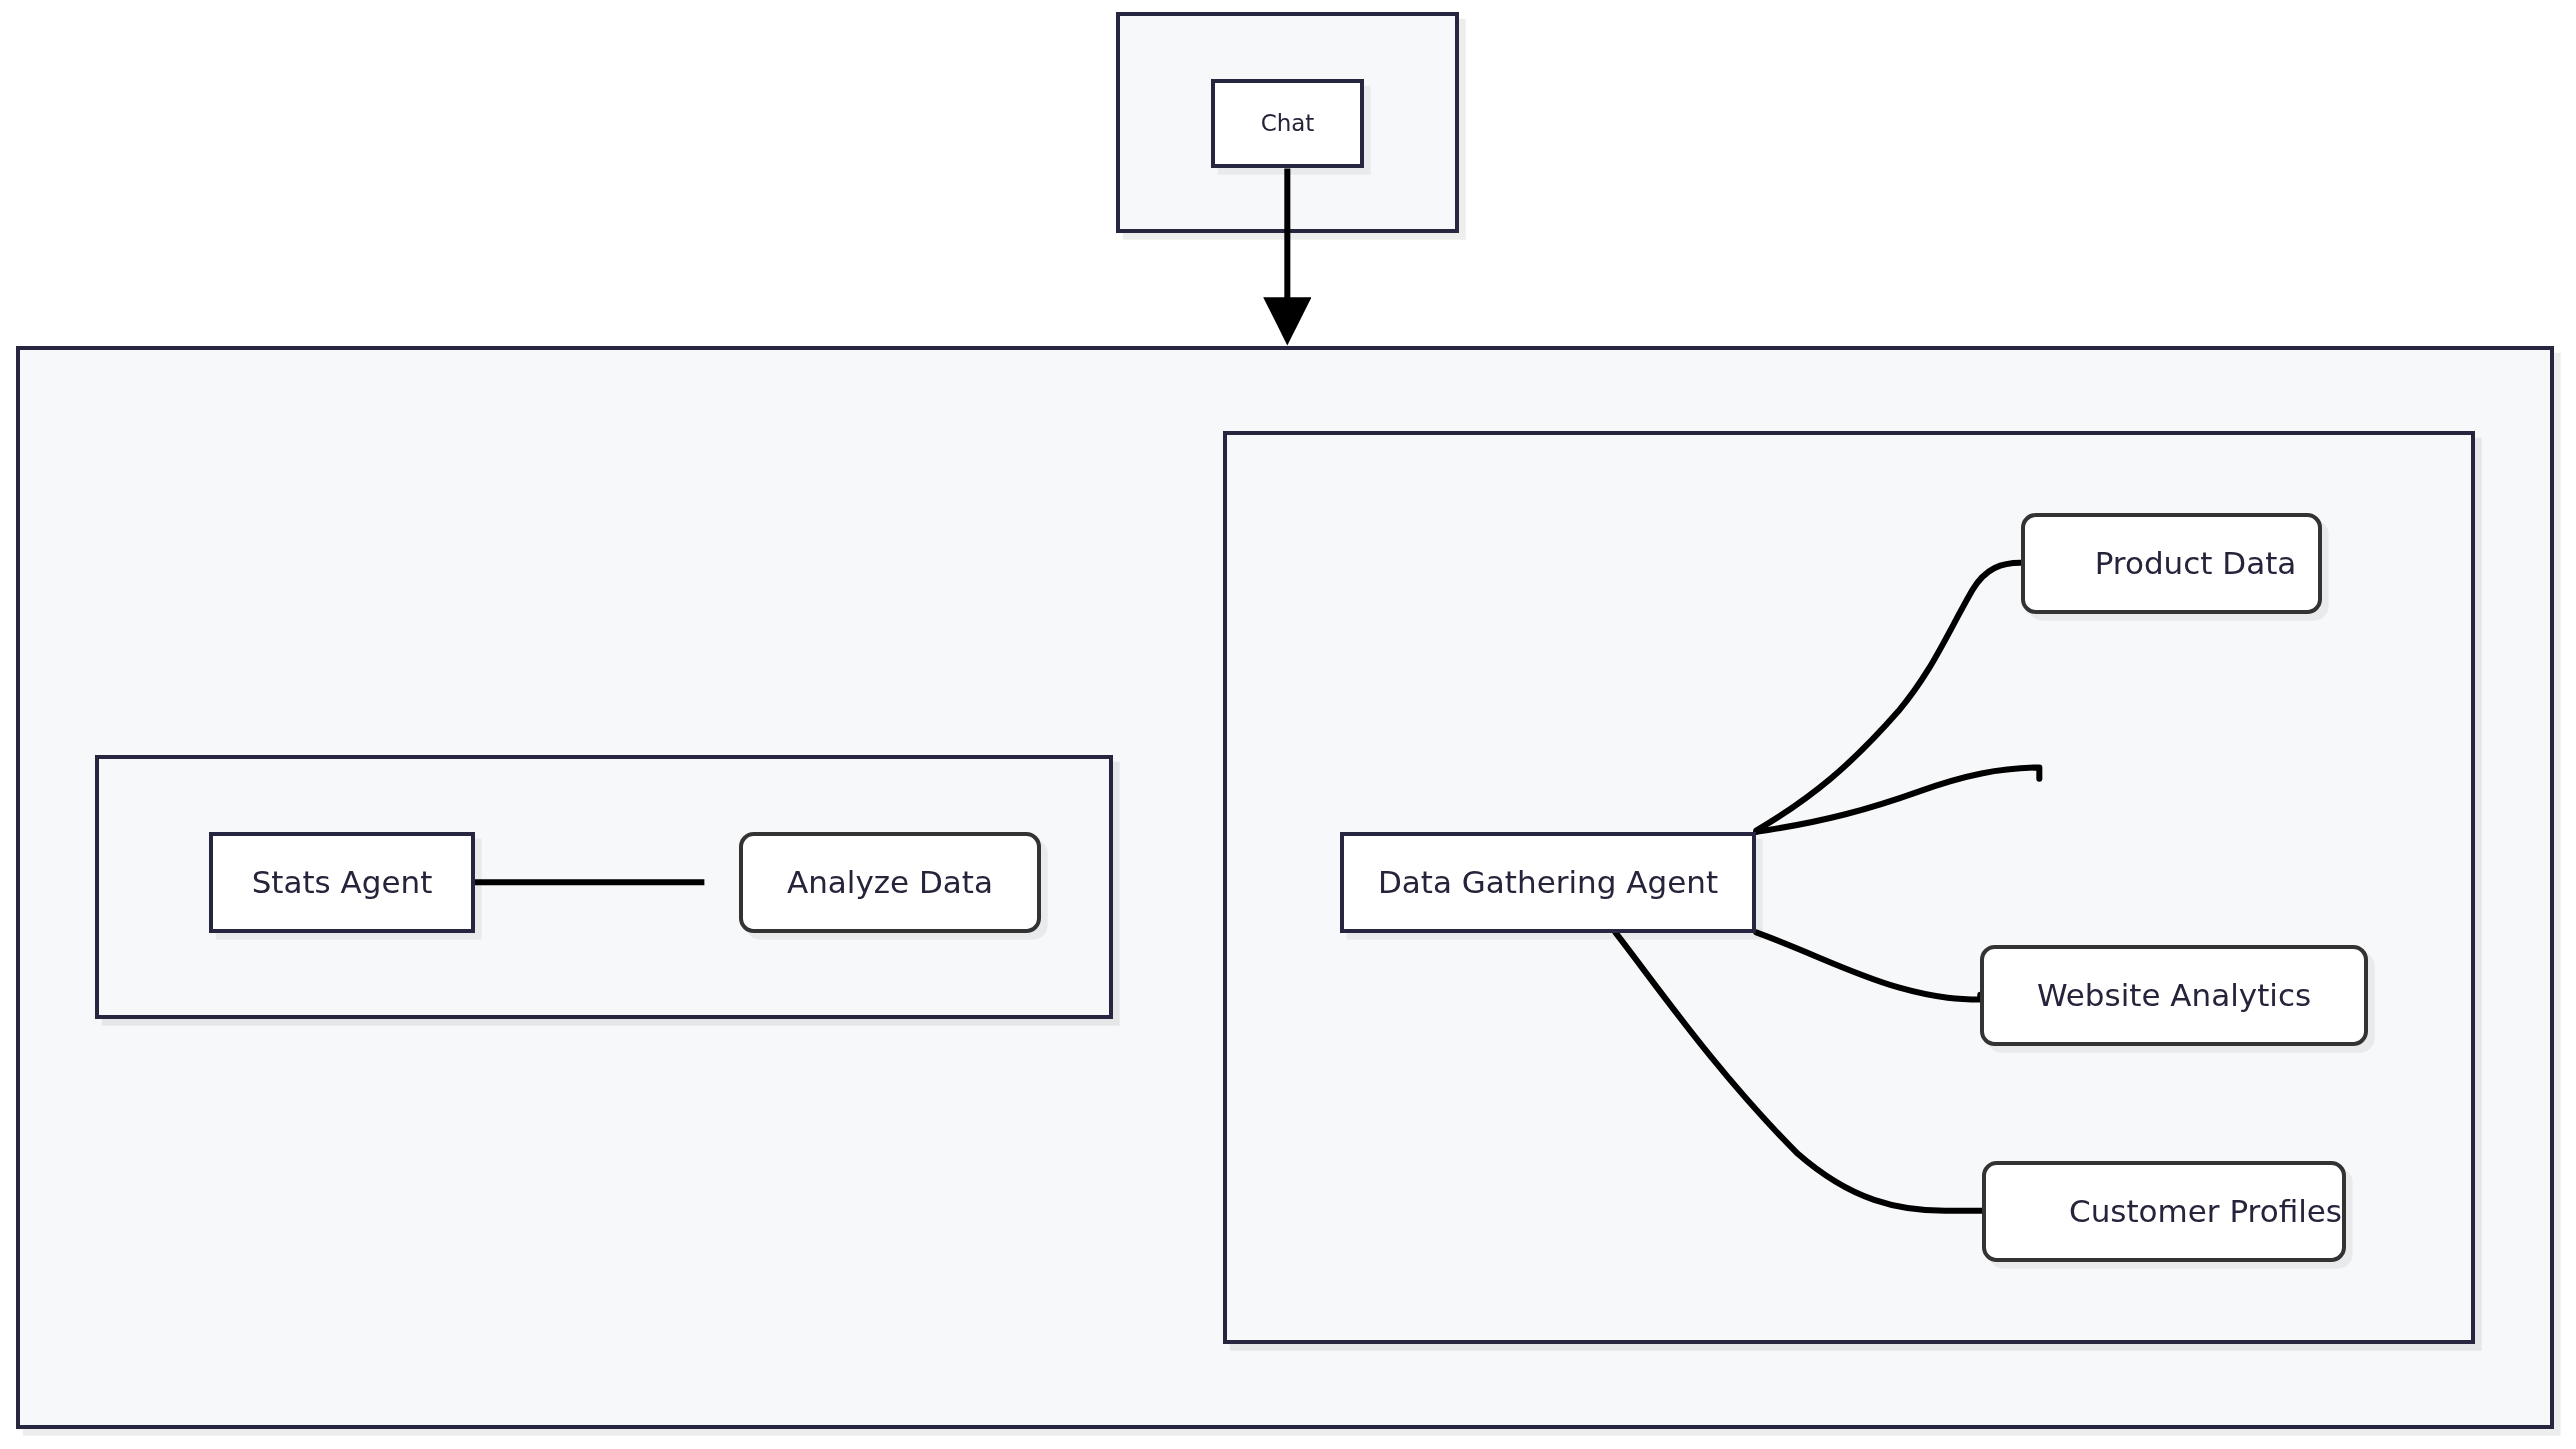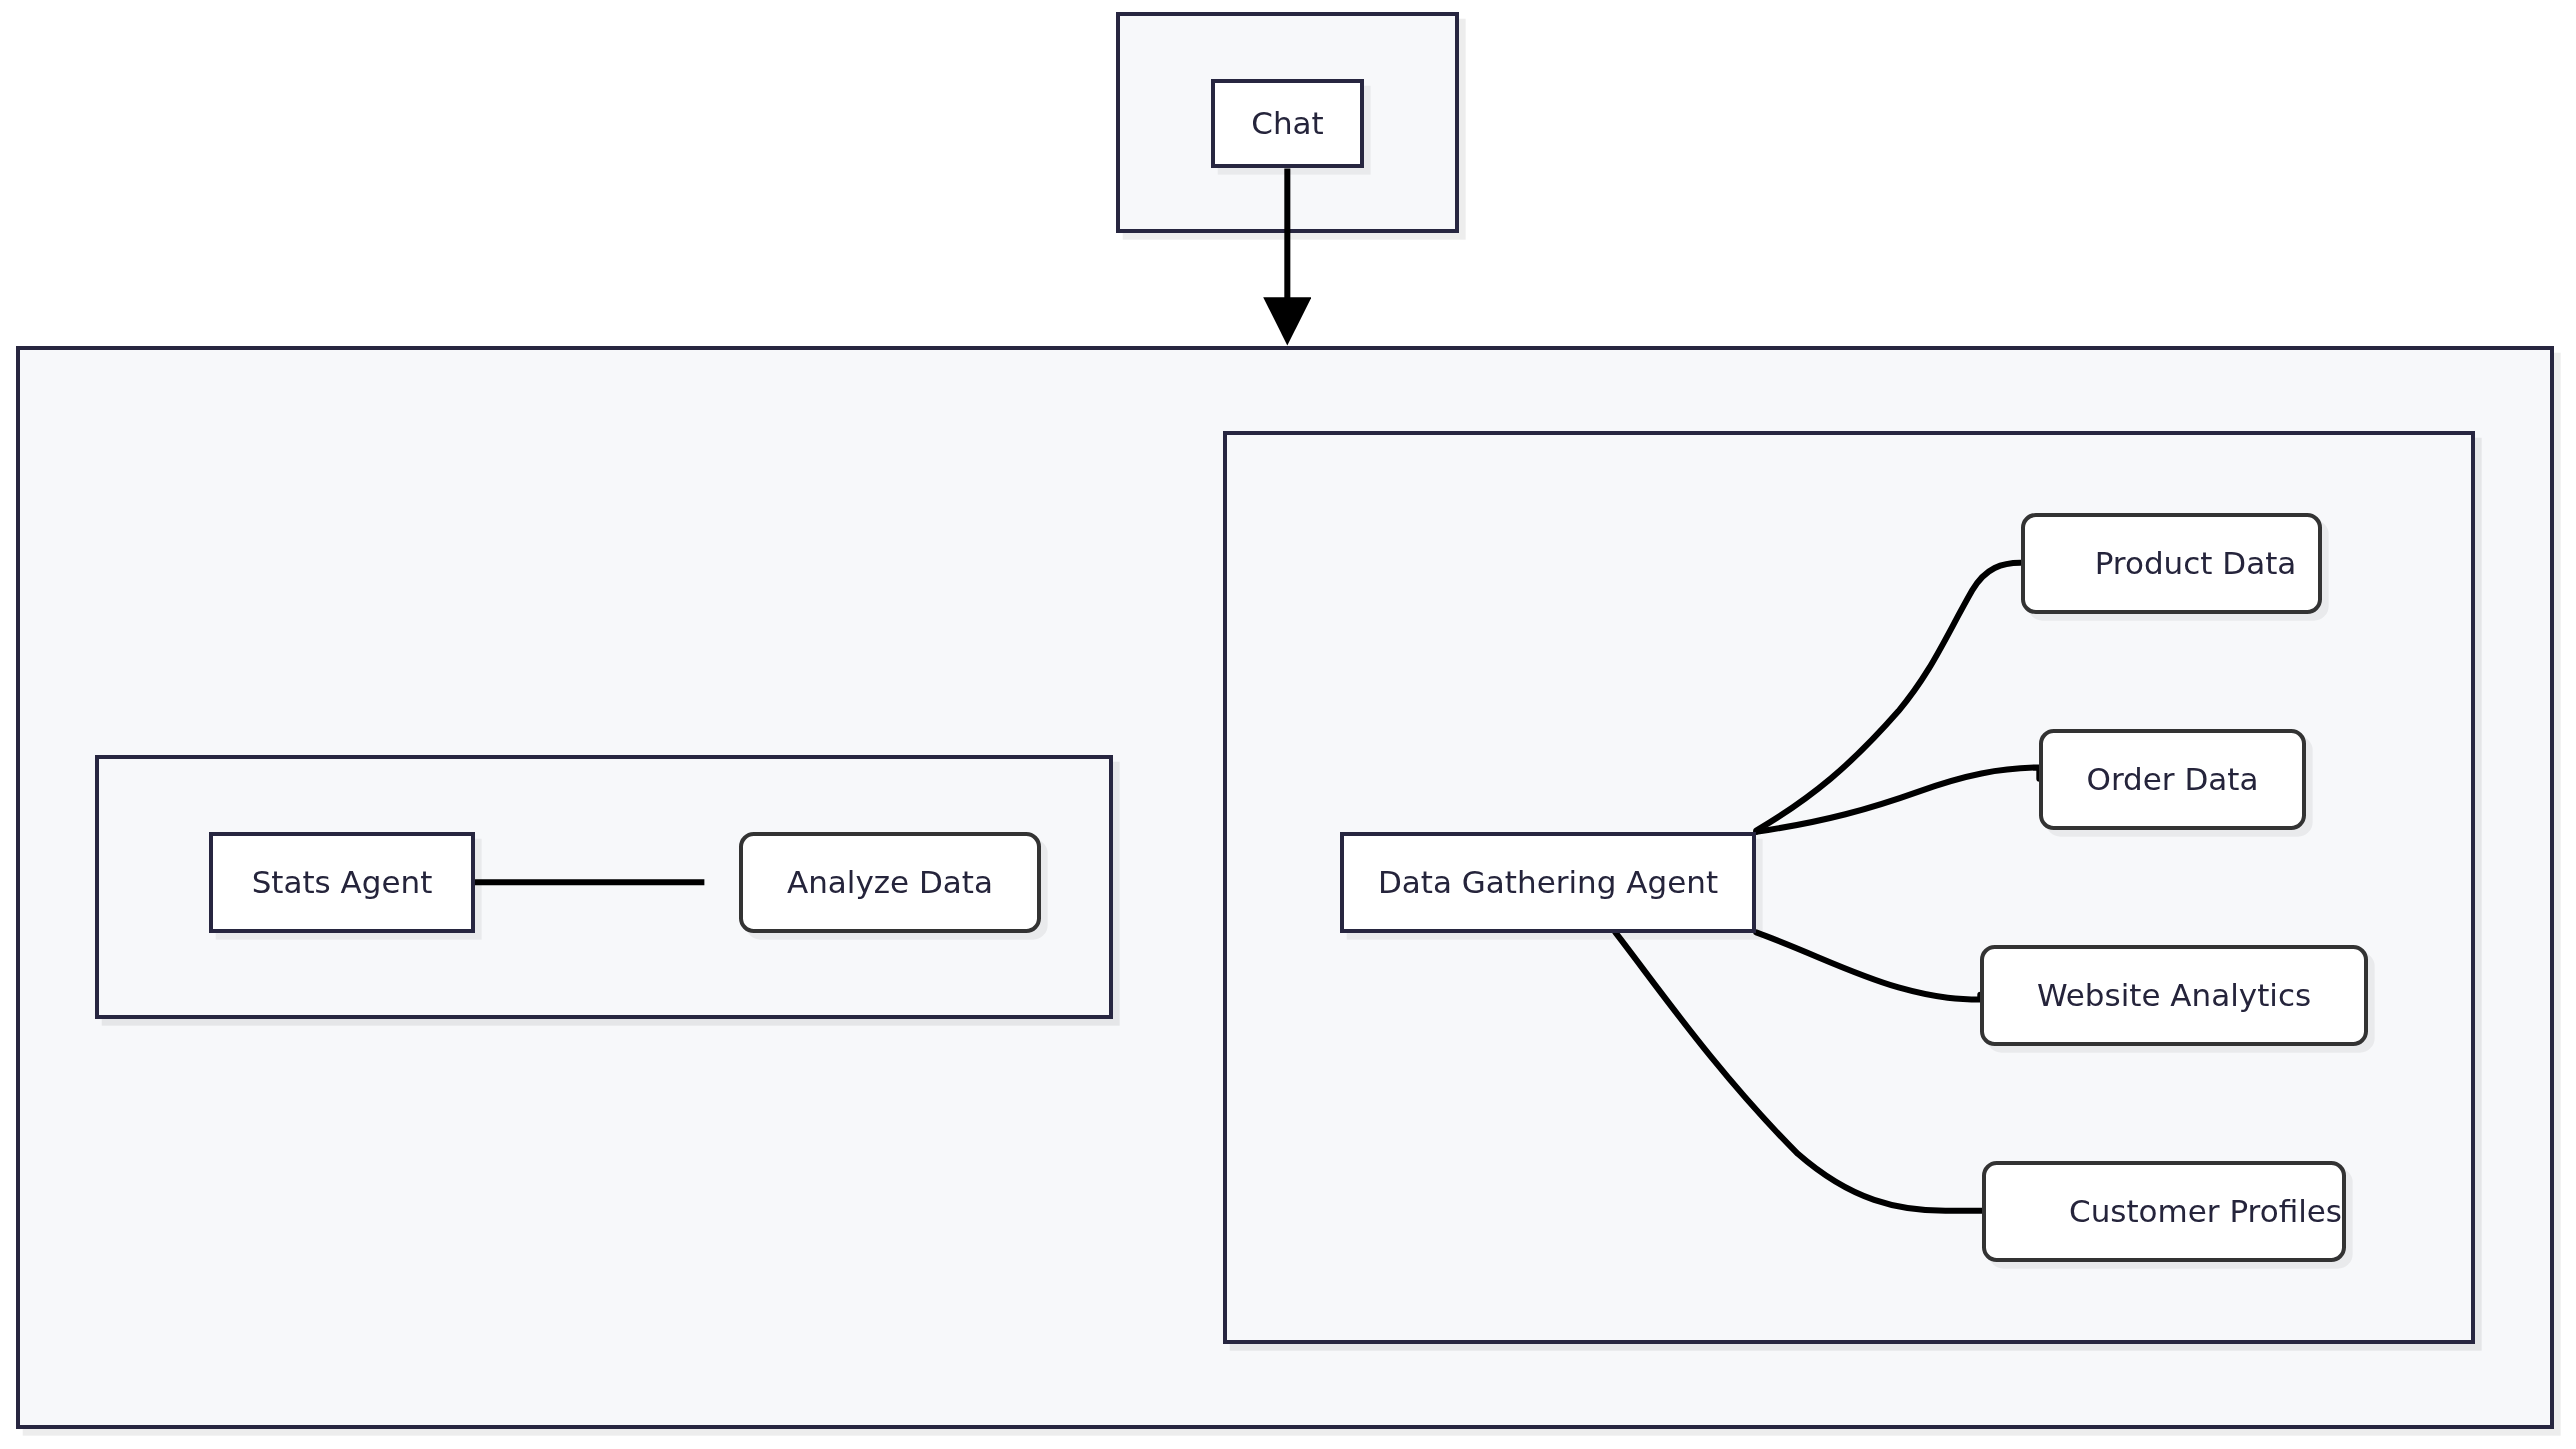--- a/index.html
+++ b/index.html
@@ -136,42 +136,39 @@
     <span>Data Gathering</span>
   </div>
 
   <div class="cluster" style="left:95px; top:755px; width:1018px; height:264px;">
   </div>
   <div class="cluster-label dark" style="left:95px; top:767px; width:1018px; font-size:31px;">
     <span>Stats Agent</span>
   </div>
 
   <div class="node rect" style="left:1211px; top:79px; width:153px; height:89px;">
-    <span class="node-label" style="font-size:31px;">Chat</span>
+    <span class="node-label" style="font-size:23px;">Chat</span>
   </div>
 
   <div class="node rect" style="left:209px; top:832px; width:266px; height:101px;">
     <span class="node-label" style="font-size:31px;">Stats Agent</span>
   </div>
 
   <div class="node stadium" style="left:704px; top:832px; width:302px; height:101px;margin-left:35px;">
     <span class="node-label" style="font-size:31px;">Analyze Data</span>
   </div>
 
   <div class="node rect" style="left:1340px; top:832px; width:416px; height:101px;">
     <span class="node-label" style="font-size:31px;">Data Gathering Agent</span>
   </div>
 
   <div class="node stadium" style="left:2021px; top:513px; width:301px; height:101px;padding-left:48px;">
     <span class="node-label" style="font-size:31px;">Product Data</span>
   </div>
 
-  <div class="node stadium" style="left:2039px; top:729px; width:267px; height:101px;">
-    <span class="node-label" style="font-size:31px;">Order Data</span>
-  </div>
 
   <div class="node stadium" style="left:1980px; top:945px; width:388px; height:101px;">
     <span class="node-label" style="font-size:31px;">Website Analytics</span>
   </div>
 
   <div class="node stadium" style="left:1982px; top:1161px; width:364px; height:101px;justify-content:flex-end;">
     <span class="node-label" style="font-size:31px;">Customer Profiles</span>
   </div>
 
 </div>

